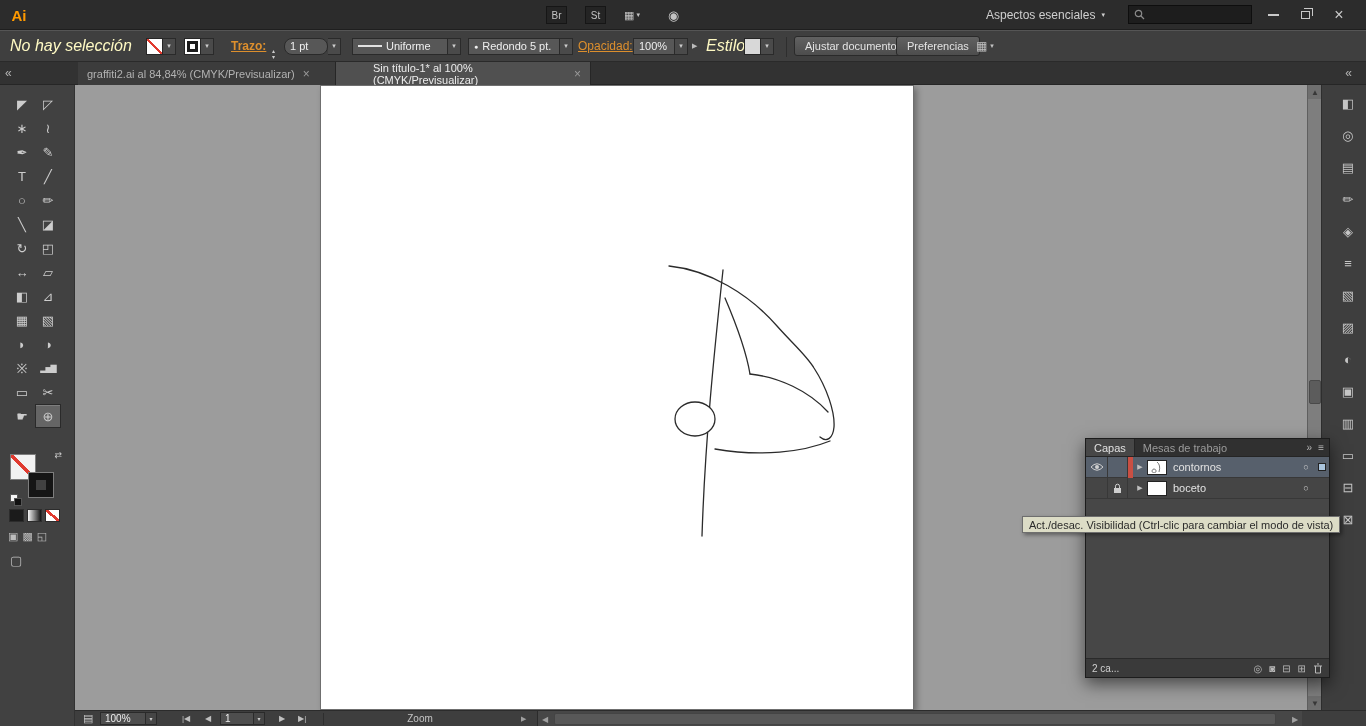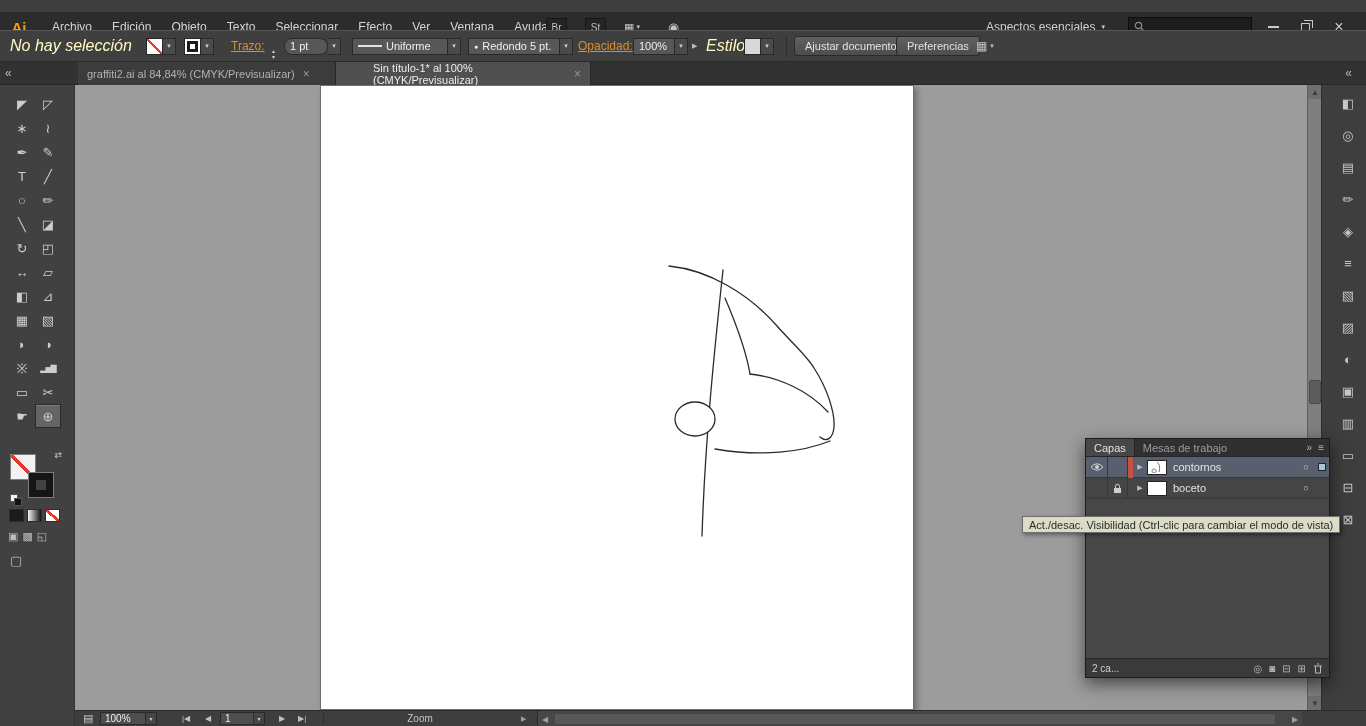--- a/index.html
+++ b/index.html
@@ -2,21 +2,21 @@
 <html><head>
 <meta charset="utf-8">
 <style>
   *{margin:0;padding:0;box-sizing:border-box;}
   body{font-family:"Liberation Sans",sans-serif;background:#222;}
   .screen{position:relative;width:1366px;height:726px;background:#3f3f3f;overflow:hidden;
           font-family:"Liberation Sans",sans-serif;font-size:12px;color:#d4d4d4;}
   .abs{position:absolute;}
 
   
-  .menubar{position:absolute;left:0;top:12px;width:1366px;height:30px;background:#2c2c2c;border-bottom:1px solid #1f1f1f;}
+  .menubar{position:absolute;left:0;top:0;width:1366px;height:30px;background:#2c2c2c;border-bottom:1px solid #1f1f1f;}
   .ai-logo{position:absolute;left:6px;top:4px;width:26px;height:22px;color:#ff9a00;font-weight:bold;font-size:15px;
            display:flex;align-items:center;justify-content:center;}
   .menu-items{position:absolute;left:42px;top:0;height:30px;display:flex;}
   .menu-item{padding:0 10px;line-height:30px;color:#d6d6d6;font-size:12px;cursor:default;}
   .mini-app-btn{position:absolute;top:6px;width:21px;height:18px;background:#242424;border:1px solid #161616;
                 color:#c2c2c2;font-size:10px;display:flex;align-items:center;justify-content:center;}
   .mb-icon{position:absolute;top:6px;height:18px;color:#c2c2c2;font-size:11px;display:flex;align-items:center;gap:2px;}
   .workspace{position:absolute;left:986px;top:0;height:30px;display:flex;align-items:center;gap:6px;color:#cfcfcf;font-size:12px;}
   .searchbox{position:absolute;left:1128px;top:5px;width:124px;height:19px;background:#1d1d1d;border:1px solid #0e0e0e;
              display:flex;align-items:center;padding:0 5px;gap:4px;}
@@ -138,31 +138,20 @@
            color:#2b2b2b;font-size:11px;display:flex;align-items:center;padding:0 6px;z-index:60;
            box-shadow:2px 2px 4px rgba(0,0,0,0.4);white-space:nowrap;}
 </style>
 </head>
 <body>
 
 <div class="screen">
 
   <div class="menubar">
     <div class="ai-logo">Ai</div>
-    <div class="menu-items">
-      <span class="menu-item">Archivo</span>
-      <span class="menu-item">Edición</span>
-      <span class="menu-item">Objeto</span>
-      <span class="menu-item">Texto</span>
-      <span class="menu-item">Seleccionar</span>
-      <span class="menu-item">Efecto</span>
-      <span class="menu-item">Ver</span>
-      <span class="menu-item">Ventana</span>
-      <span class="menu-item">Ayuda</span>
-    </div>
     <div class="mini-app-btn" style="left:546px;">Br</div>
     <div class="mini-app-btn" style="left:585px;">St</div>
     <div class="mb-icon" style="left:624px;">
       <span>▦</span>
       <span style="font-size:7px;">▾</span>
     </div>
     <div class="mb-icon" style="left:668px;font-size:13px;">
       <span>◉</span>
     </div>
     <div class="workspace">
@@ -193,21 +182,21 @@
 
     <div class="cb" style="left:146px;">
       <span class="swatch-mini none-diag"></span>
       <span class="combo-arrow">▾</span>
     </div>
     <div class="cb" style="left:184px;">
       <span class="stroke-mini"></span>
       <span class="combo-arrow">▾</span>
     </div>
 
-    <div class="cb" style="left:231px;">
+    <div class="cb" style="left:231px;font-weight:bold;">
         <span class="cb-link">Trazo:</span>
       </div>
     <div class="cb spinner" style="left:272px;top:8px;">
       <span>▴</span>
       <span>▾</span>
     </div>
     <div class="cb" style="left:284px;">
       <span class="value-box" style="width:44px;border-radius:8px;">1 pt</span>
       <span class="combo-arrow">▾</span>
     </div>

